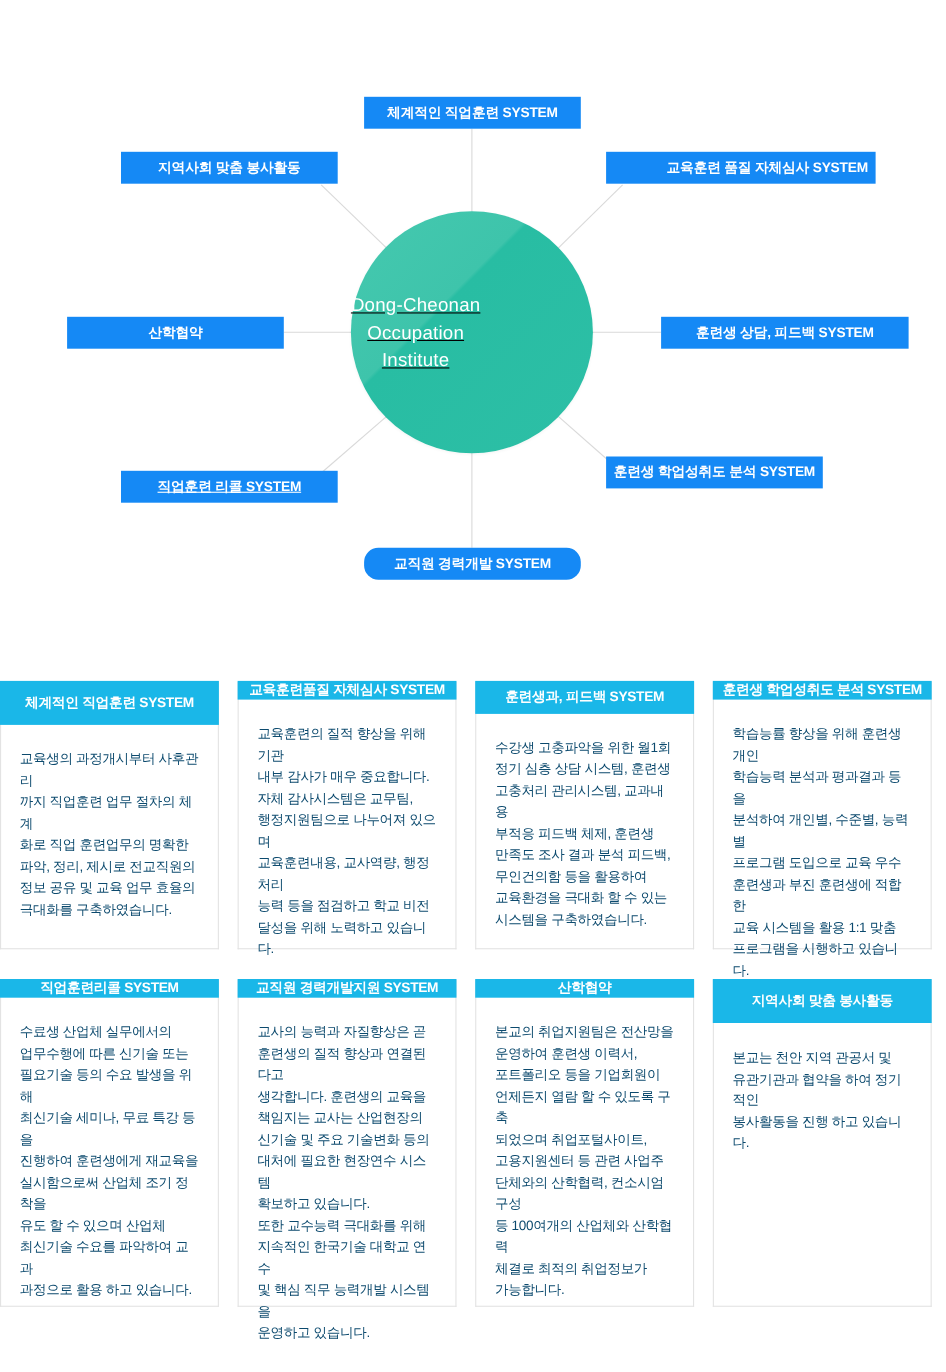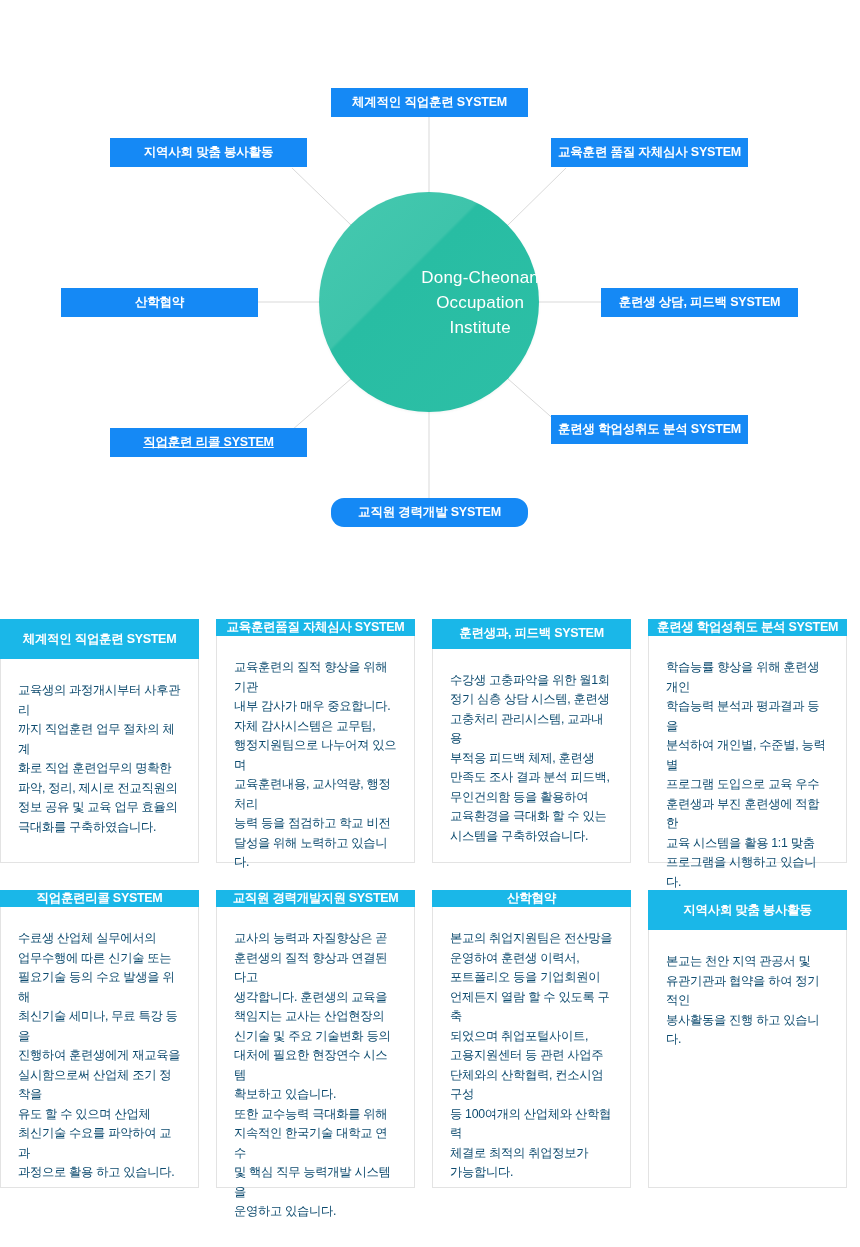--- a/index.html
+++ b/index.html
@@ -17,22 +17,23 @@
   }
   #diagram-svg{position:absolute;left:0;top:0;width:860px;height:590px;}
 
   .hub{
     position:absolute;
     left:319px;top:192px;
     width:220px;height:220px;
     border-radius:50%;
     background:linear-gradient(135deg,#45c9af 0%,#3ec4ab 38%,#28bda3 39%,#2dbfa6 100%);
     box-shadow:0 1px 3px rgba(0,0,0,0.05);
-    display:flex;align-items:center;justify-content:flex-end;
+    display:flex;align-items:center;justify-content:flex-start;
     z-index:2;
+    text-decoration:underline;
   }
   .hub-text{
     color:#ffffff;
     font-size:17px;
     line-height:25px;
     text-align:center;
     font-weight:400;
     letter-spacing:0.2px;
   }
 
@@ -44,23 +45,23 @@
     font-weight:bold;
     letter-spacing:-0.2px;
     display:flex;align-items:center;justify-content:center;
     height:29px;
     z-index:3;
     white-space:nowrap;
   }
   
   .n-top     {left:331px; top:88px;  width:197px;}
   .n-tl      {left:110px; top:138px; width:197px;}
-  .n-tr      {left:551px; top:138px; width:197px;}
+  .n-tr      {left:551px; top:138px; width:197px;padding-left:48px;}
   .n-left    {left:61px;  top:288px; width:197px;}
-  .n-right   {left:601px; top:288px; width:197px;}
+  .n-right   {left:601px; top:288px; width:225px;}
   .n-bl      {left:110px; top:428px; width:197px;text-decoration:underline;}
   .n-br      {left:551px; top:415px; width:197px;}
   .n-bottom  {left:331px; top:498px; width:197px;border-radius:13px;}
 
   
   #cards{
     position:absolute;left:0;top:620px;width:860px;height:580px;
   }
   .card-row{
     display:flex;

